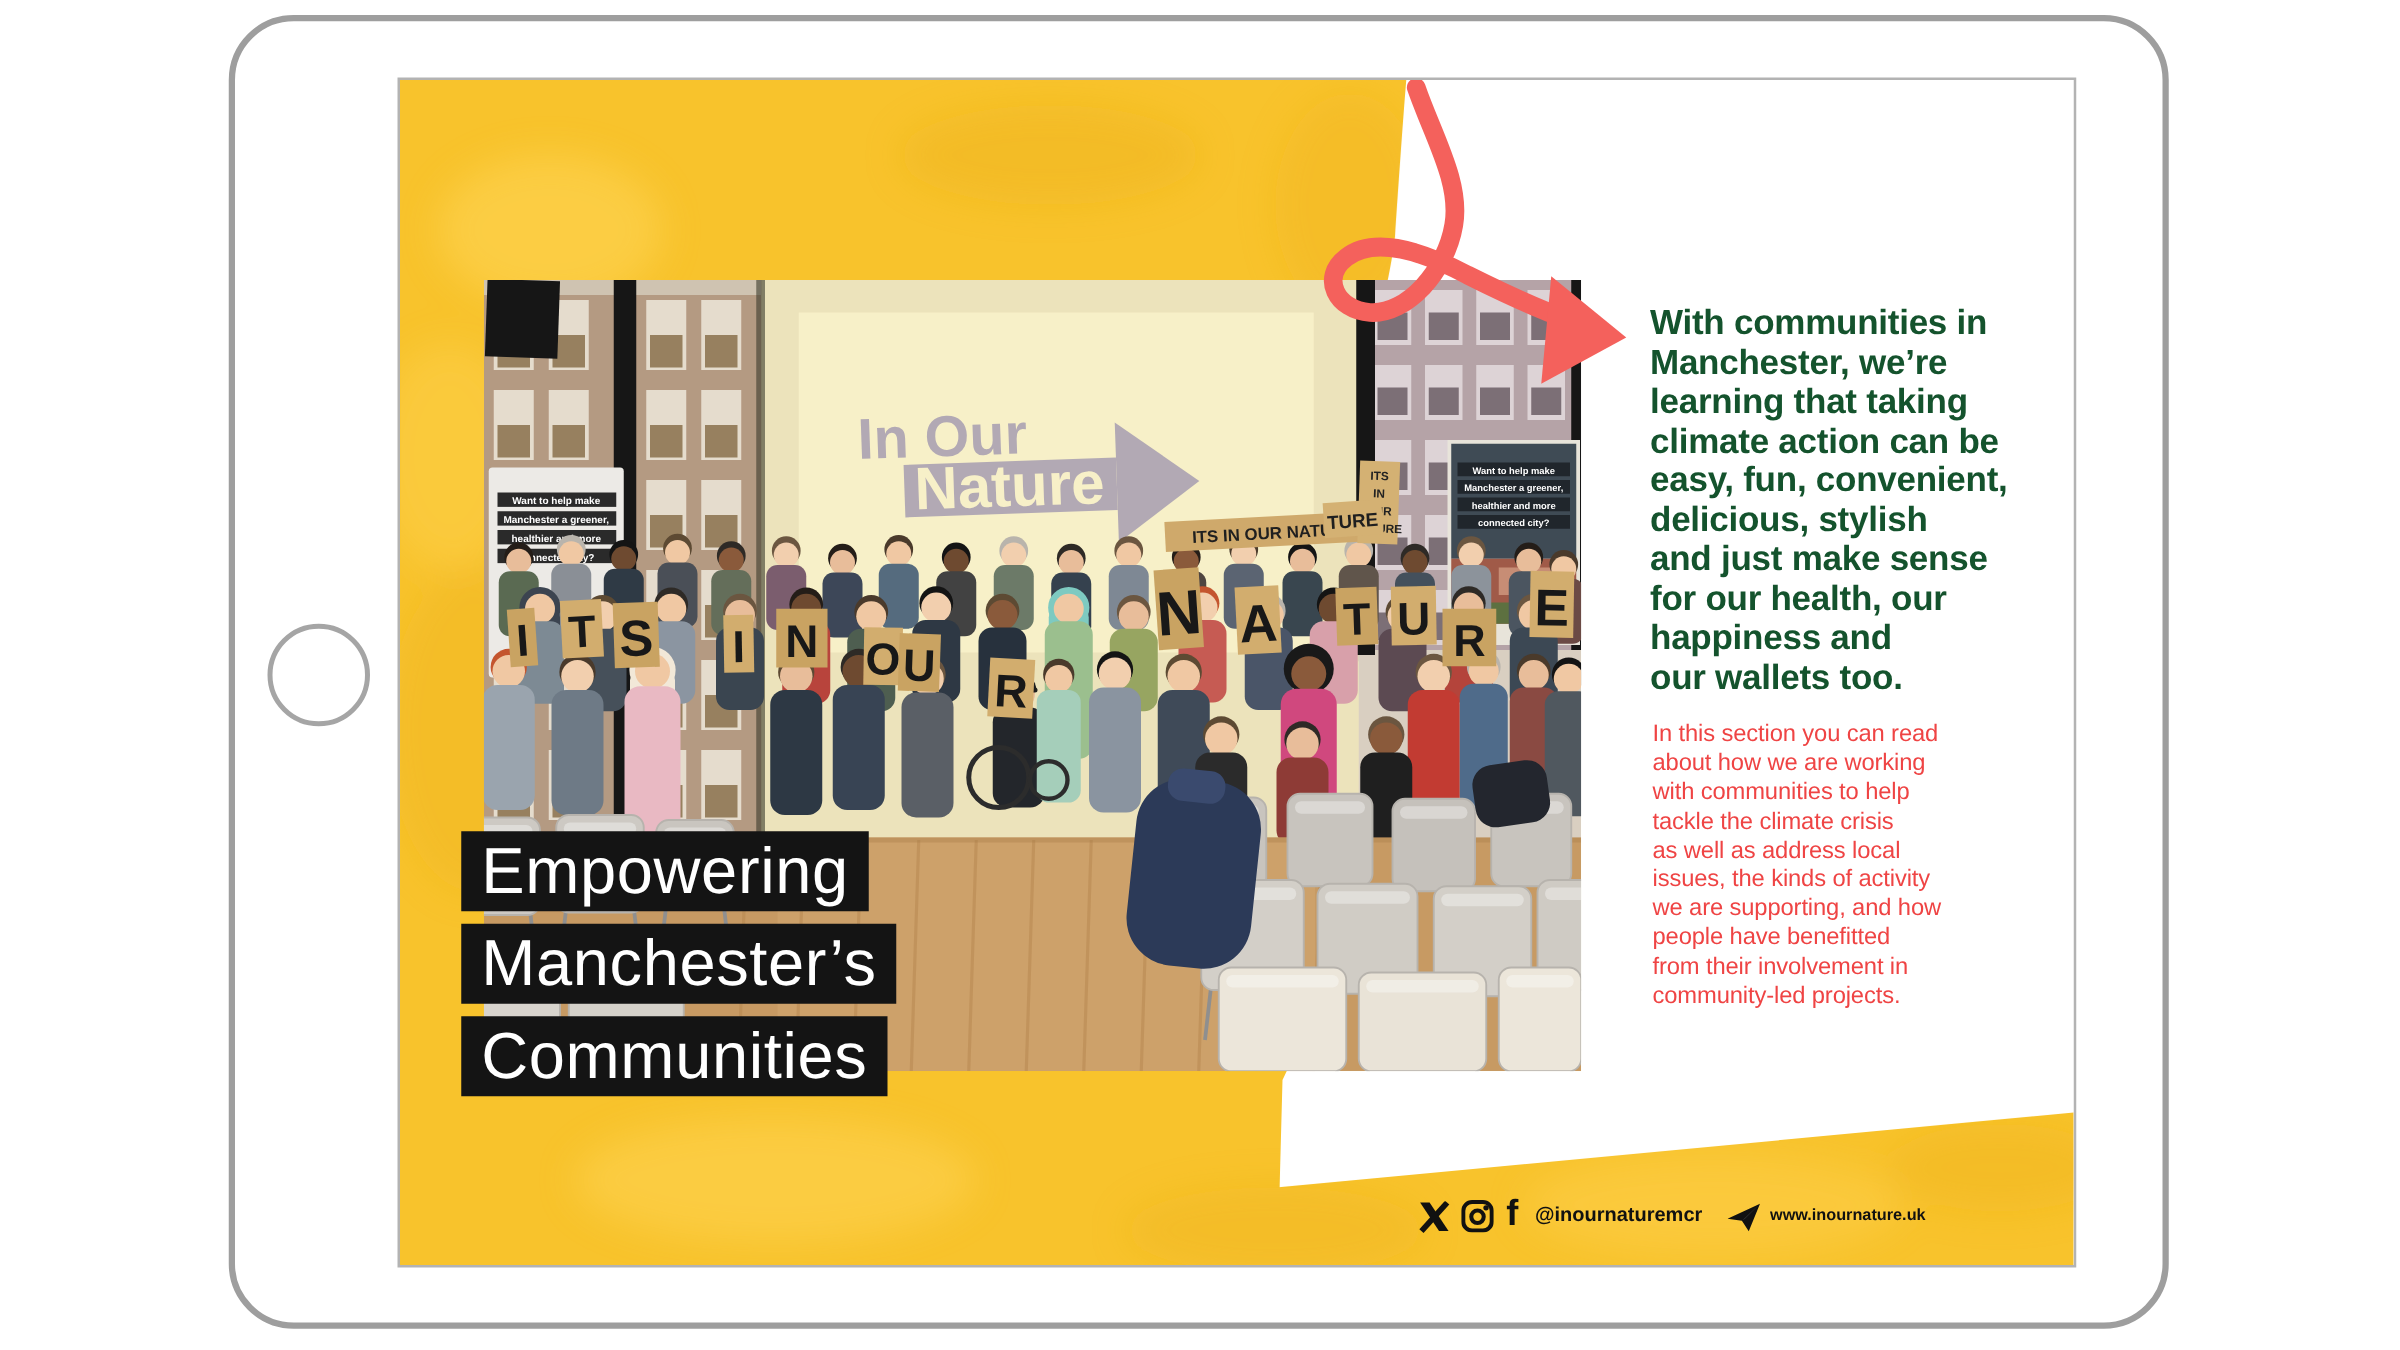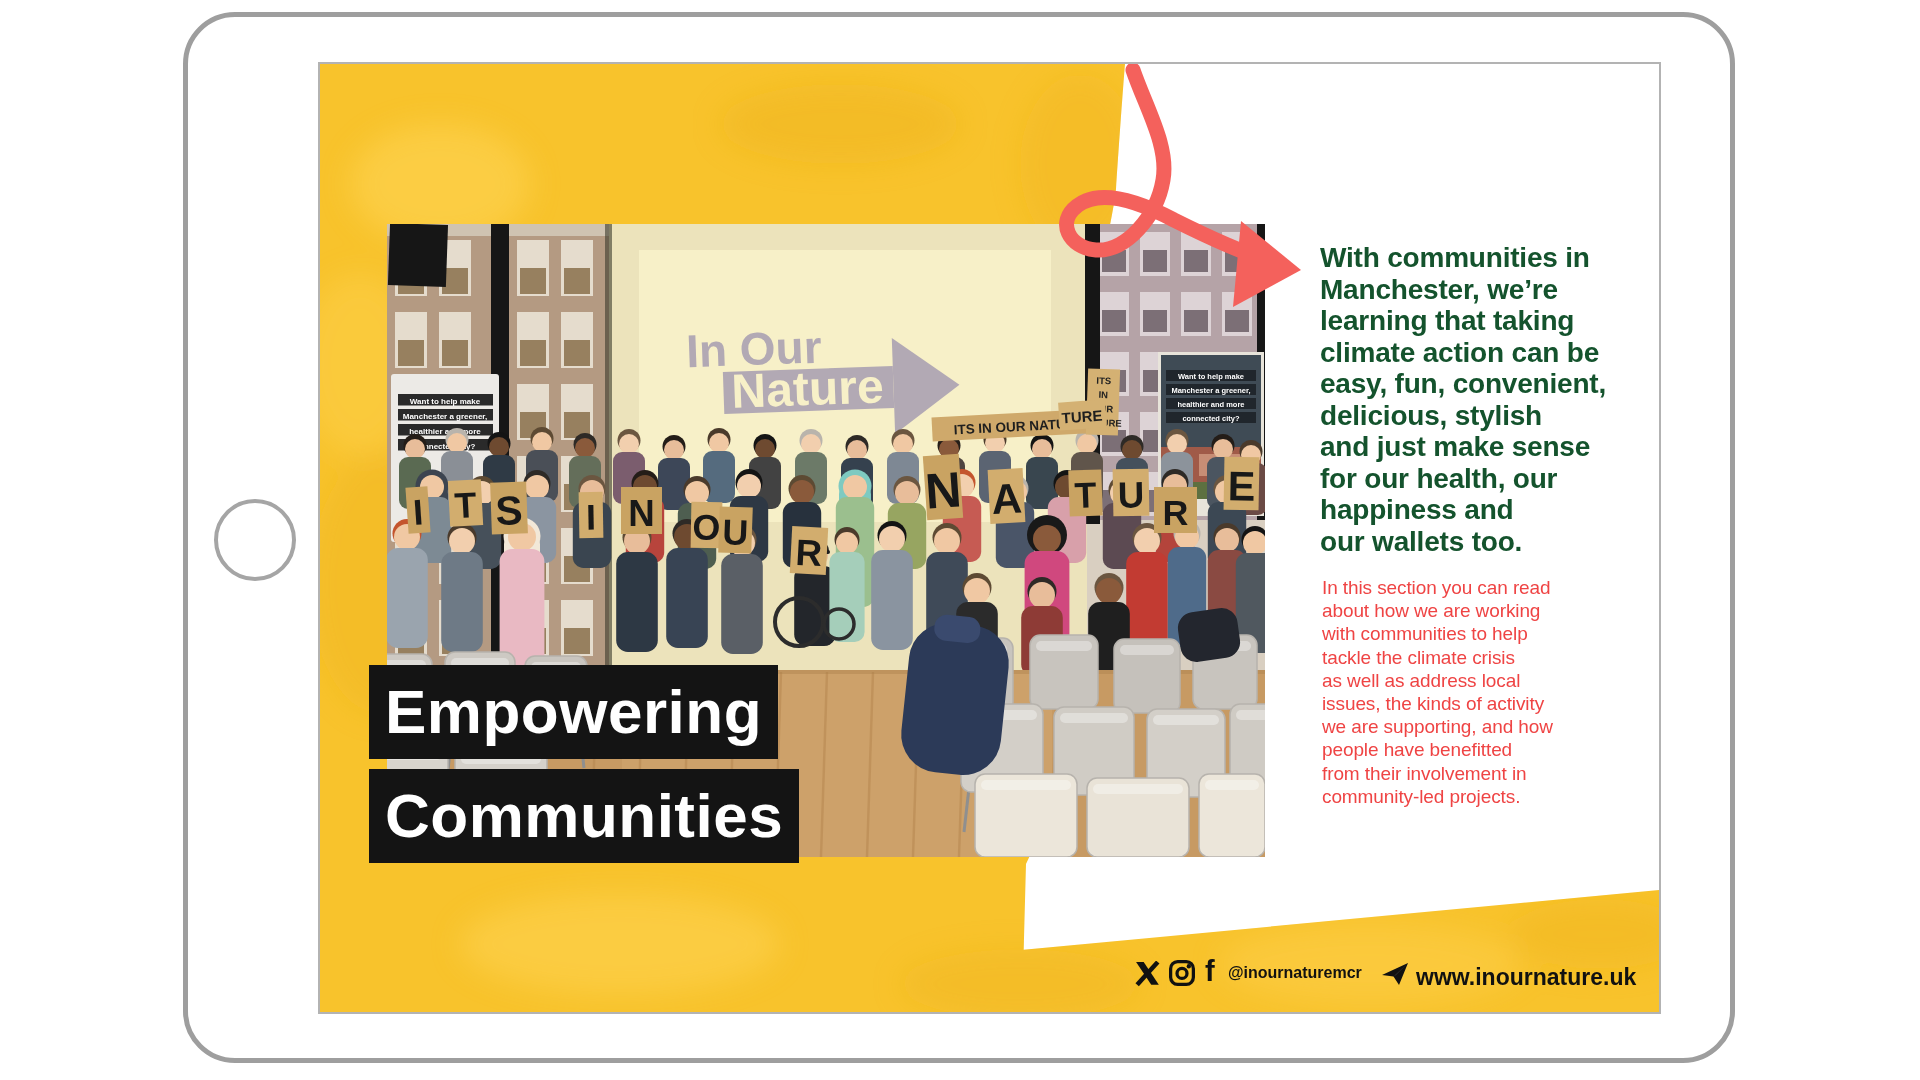--- a/index.html
+++ b/index.html
@@ -9,29 +9,29 @@
           border:5px solid #9e9e9e;border-radius:52px;background:#fff;box-sizing:border-box;}
   .home-btn{position:absolute;left:26px;top:482px;width:82px;height:82px;
             border:4px solid #a5a5a5;border-radius:50%;box-sizing:border-box;background:#fff;}
   .screen{position:absolute;left:130px;top:45px;width:1339px;height:948px;
           border:2px solid #b3b3b3;background:#fff;overflow:hidden;}
   .layer{position:absolute;inset:0;}
   .photo{position:absolute;left:67px;top:160px;width:878px;height:633px;overflow:hidden;}
   .arrow-layer{position:absolute;inset:0;pointer-events:none;}
   .titles{position:absolute;left:49px;top:601px;}
   .title-line{display:block;}
-  .title-line span{display:inline-block;background:#141414;color:#ffffff;font-weight:bold;
-       font-size:62px;line-height:64px;padding:15px 16px;margin-bottom:10px;letter-spacing:.5px;}
+  .title-line span{display:inline-block;background:#141414;color:#ffffff;font-weight:normal;
+       font-size:52px;line-height:64px;padding:0 16px;margin-bottom:10px;letter-spacing:.5px;}
   .headline{position:absolute;left:1000px;top:178px;width:335px;font-weight:bold;
        font-size:28px;line-height:31.5px;color:#14532d;white-space:pre;letter-spacing:-.2px;}
   .bodytext{position:absolute;left:1002px;top:512px;font-size:19px;line-height:23.2px;
        color:#ef4444;white-space:pre;letter-spacing:-.1px;}
   .f-item{position:absolute;color:#111;}
   .f-handle{left:908px;top:900px;font-size:16px;font-weight:bold;}
-  .f-site{left:1096px;top:900px;font-size:23px;font-weight:bold;}
+  .f-site{left:1096px;top:900px;font-size:13px;font-weight:bold;}
   .f-ico{width:26px;height:26px;}
   svg text{font-family:"Liberation Sans","DejaVu Sans",sans-serif;}
 </style>
 </head>
 <body>
 
 <div class="tablet">
   <div class="home-btn"></div>
 
   <div class="screen">
@@ -726,20 +726,21 @@
 tackle the climate crisis
 as well as address local
 issues, the kinds of activity
 we are supporting, and how
 people have benefitted
 from their involvement in
 community-led projects.</div>
 
     <div class="titles">
       <span class="title-line"><span>Empowering</span></span>
+      <span class="title-line"><span>Manchester’s</span></span>
       <span class="title-line"><span>Communities</span></span>
     </div>
 
     <svg class="f-item f-ico" style="left:815px;top:897px;" viewBox="0 0 24 24">
       <line x1="21" y1="1" x2="2" y2="22" stroke="#111" stroke-width="4.2"></line>
       <path d="M1 1 h7 l14 21 h-7 Z" fill="#111"></path>
     </svg>
     <svg class="f-item f-ico" style="left:849px;top:896px;" viewBox="0 0 24 24">
       <rect x="1.5" y="1.5" width="21" height="21" rx="6.5" fill="none" stroke="#111" stroke-width="3"></rect>
       <circle cx="12" cy="12.4" r="4.6" fill="none" stroke="#111" stroke-width="3"></circle>

